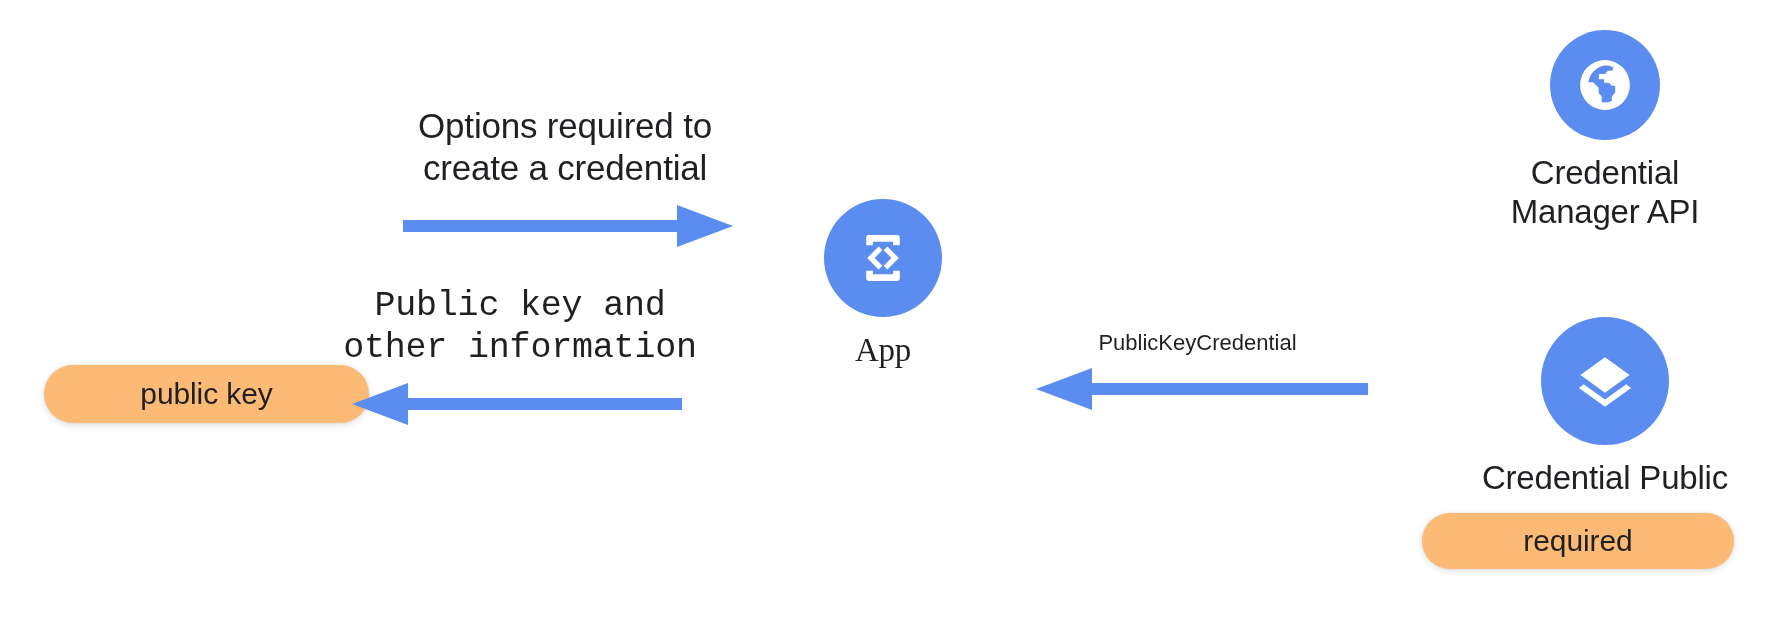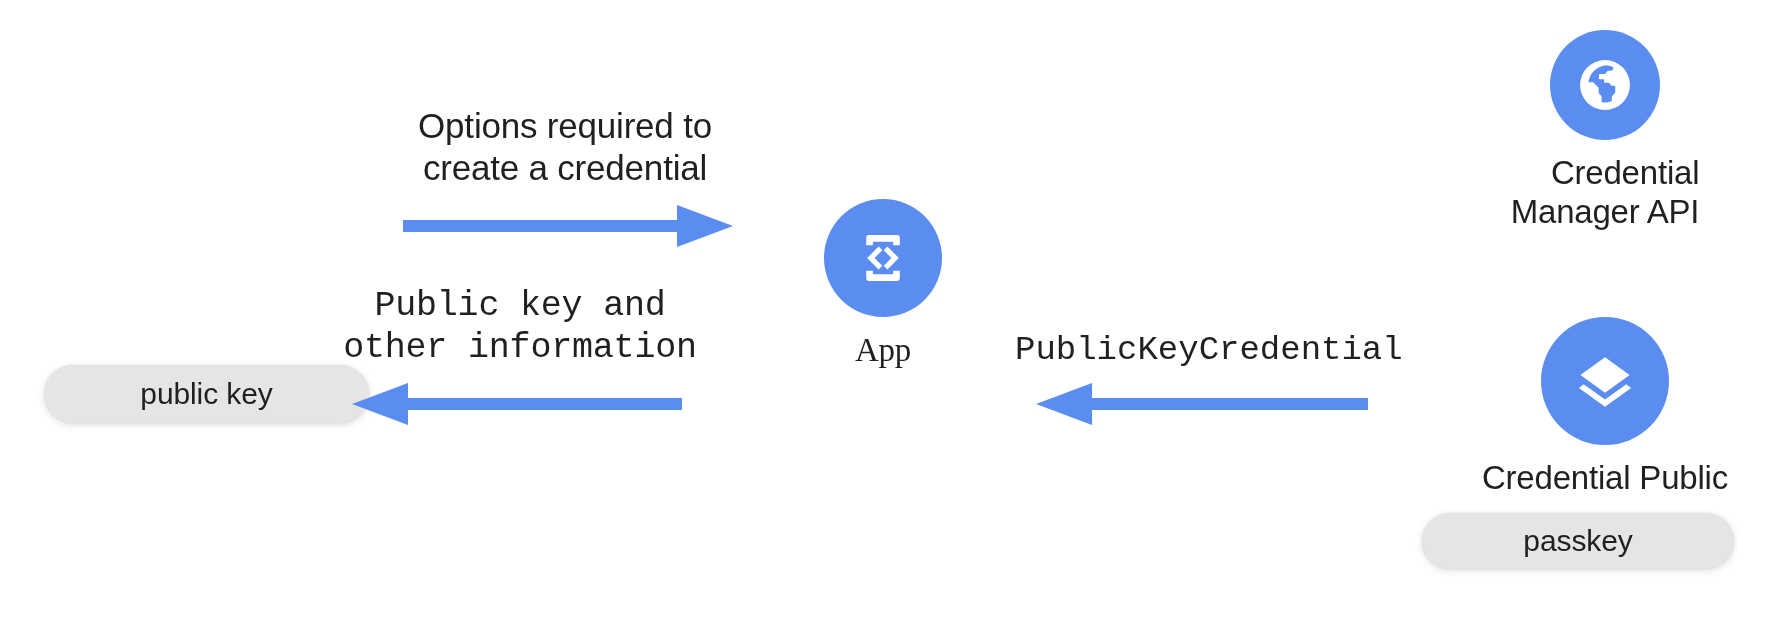--- a/index.html
+++ b/index.html
@@ -31,30 +31,30 @@
     background: var(--accent, #5b8cf0);
     display: flex;
     align-items: center;
     justify-content: center;
   }
   .node-label {
     margin-top: 14px;
     color: #1f2023;
     font-size: 33px;
     line-height: 1.18;
-    text-align: right;
+    text-align: center;
     letter-spacing: -0.2px;
     white-space: pre-line;
     font-weight: 400;
   }
 
   
   .pill {
     position: absolute;
-    background: #e5e5e5;
+    background: #fdba74;
     border-radius: 999px;
     box-shadow: 0 2px 7px rgba(60,64,67,0.16), 0 0 2px rgba(60,64,67,0.12);
     display: flex;
     align-items: center;
     justify-content: center;
     color: #1f2023;
     font-size: 30px;
     letter-spacing: -0.1px;
   }
 
@@ -64,22 +64,22 @@
   }
   .flow-label {
     color: #1f2023;
     font-size: 35px;
     line-height: 1.2;
     text-align: center;
     white-space: pre-line;
     letter-spacing: -0.2px;
   }
   .flow-label.mono {
-    font-family: Liberation Mono, monospace;
-    font-size: 34px;
+    font-family: Liberation Sans, sans-serif;
+    font-size: 22px;
     letter-spacing: 0px;
   }
   .arrow-wrap {
     display: block;
   }
 </style>
 </head>
 <body>
 
 <div id="canvas">
@@ -143,16 +143,16 @@
     <div class="node-icon" style="width:128px; height:128px;">
       <svg width="72" height="72" viewBox="0 0 24 24" aria-hidden="true">
         <path d="M12 4.1 L20.2 10.0 L12 15.9 L3.8 10.0 Z" fill="#ffffff"></path>
         <path d="M4.9 13.1 L3.3 14.3 L12 20.6 L20.7 14.3 L19.1 13.1 L12 18.2 Z" fill="#ffffff"></path>
       </svg>
     </div>
     <div class="node-label">Credential Public</div>
   </div>
 
   <div class="pill" style="left:1422px; top:513px; width:312px; height:56px;">
-    <span>passkey</span>
+    <span>required</span>
   </div>
 
 </div>
 
 </body></html>

